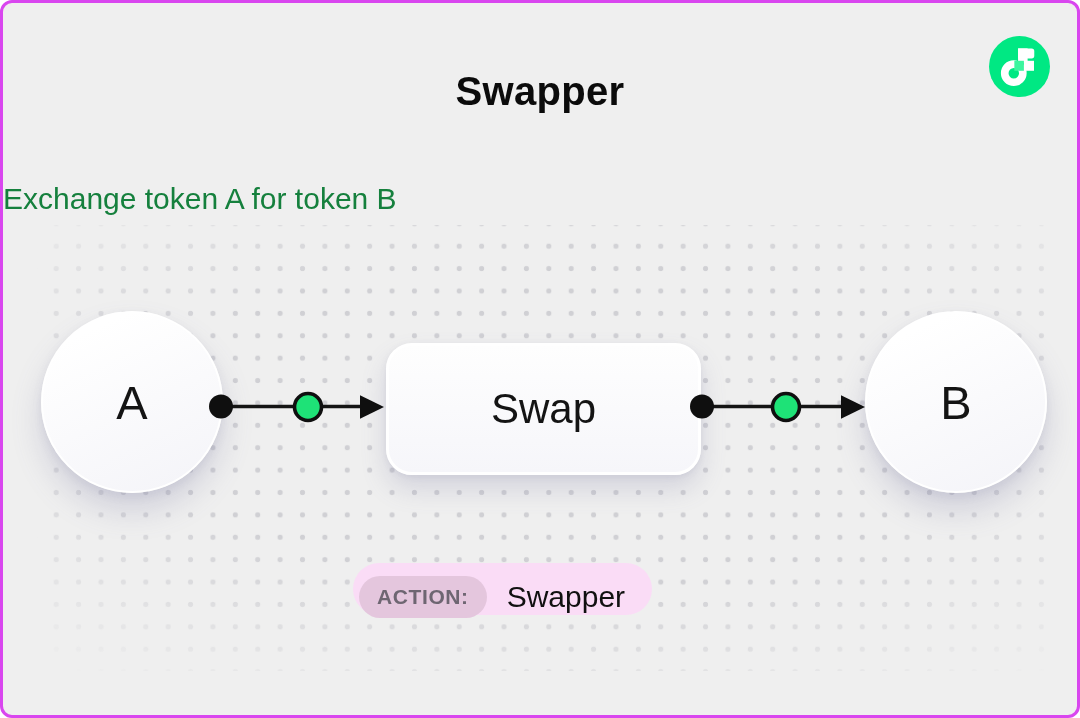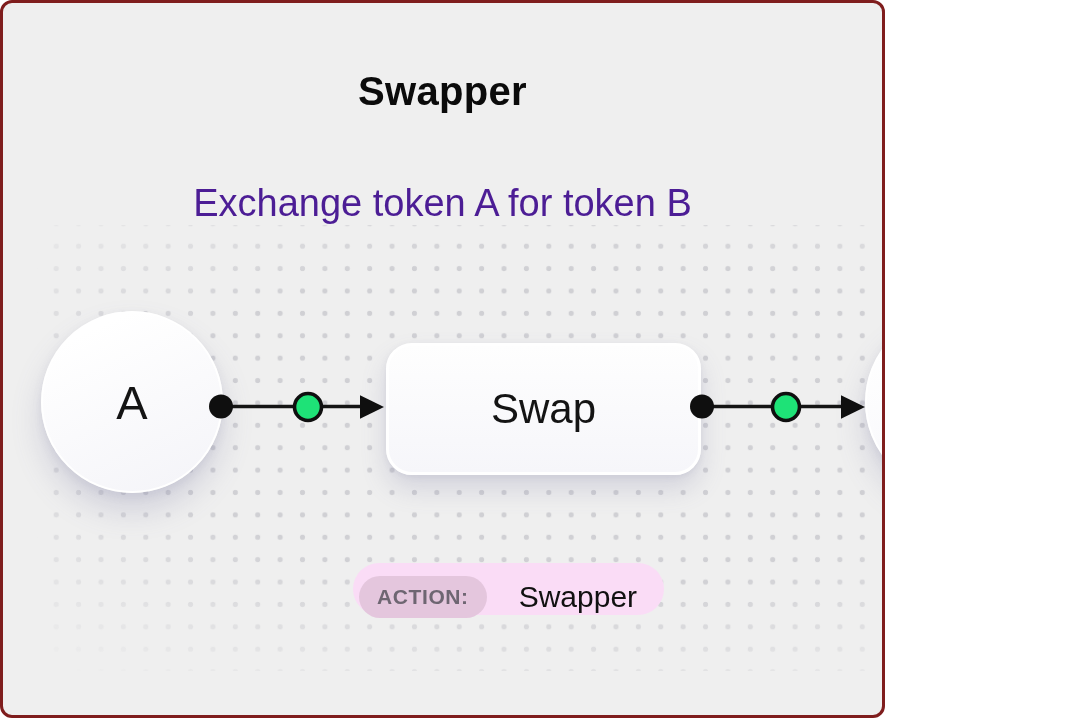--- a/index.html
+++ b/index.html
@@ -1,23 +1,23 @@
 <!DOCTYPE html>
 <html><head>
 <meta charset="utf-8">
 <style>
   html, body { margin: 0; padding: 0; background: #ffffff; }
   * { box-sizing: border-box; }
   body { font-family: "Liberation Sans", "DejaVu Sans", sans-serif; }
 
   .frame {
     position: relative;
-    width: 885px; height: 718px;
+    width: 1080px; height: 718px;
     background: #efefef;
-    border: 3px solid #7f1d1d;
+    border: 3px solid #d946ef;
     border-radius: 12px;
     overflow: hidden;
   }
 
   
   .dot-grid {
     position: absolute;
     left: 34px; top: 222px; width: 1012px; height: 446px;
     background-image: radial-gradient(circle, #d0d0d4 2.2px, rgba(208,208,212,0) 3px);
     background-size: 22.4px 22.4px;
@@ -28,23 +28,22 @@
   }
 
   .title {
     position: absolute; left: 0; top: 66px; width: 100%;
     text-align: center;
     font-size: 40px; font-weight: 700; letter-spacing: 0.3px;
     color: #0b0b0b; z-index: 5;
   }
   .subtitle {
     position: absolute; left: 0; top: 179px; width: 100%;
-    text-align: center;
-    font-size: 38px; font-weight: 400;
-    color: #4c1d95; z-index: 5;
+    font-size: 30px; font-weight: 400;
+    color: #15803d; z-index: 5;
   }
 
   .logo {
     position: absolute; left: 986px; top: 33px;
     width: 61px; height: 61px; z-index: 6;
   }
 
   .node {
     position: absolute;
     width: 182px; height: 182px; border-radius: 50%;
@@ -74,21 +73,21 @@
   .connectors {
     position: absolute; left: 0; top: 0; width: 1080px; height: 718px;
     z-index: 3; pointer-events: none;
   }
 
   .action-badge {
     position: absolute; left: 350px; top: 560px;
     height: 52px; border-radius: 26px;
     background: #fadcf6;
     display: inline-flex; align-items: center;
-    padding: 16px 27px 0 6px; gap: 32px;
+    padding: 16px 27px 0 6px; gap: 20px;
     z-index: 4;
   }
   .action-label {
     height: 42px; border-radius: 21px;
     background: #e4c6dd;
     display: flex; align-items: center;
     padding: 0 18px;
     font-size: 21px; font-weight: 600; letter-spacing: 0.6px;
     color: #6e6672;
   }

